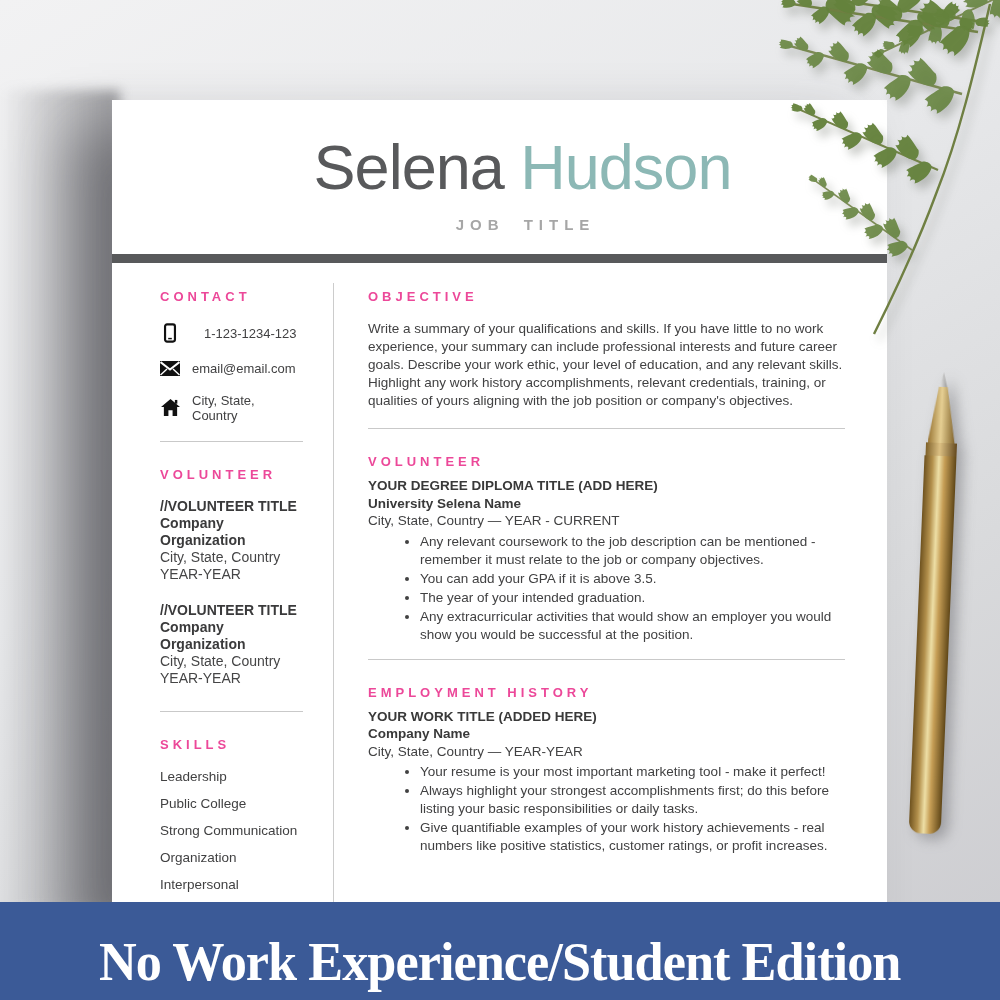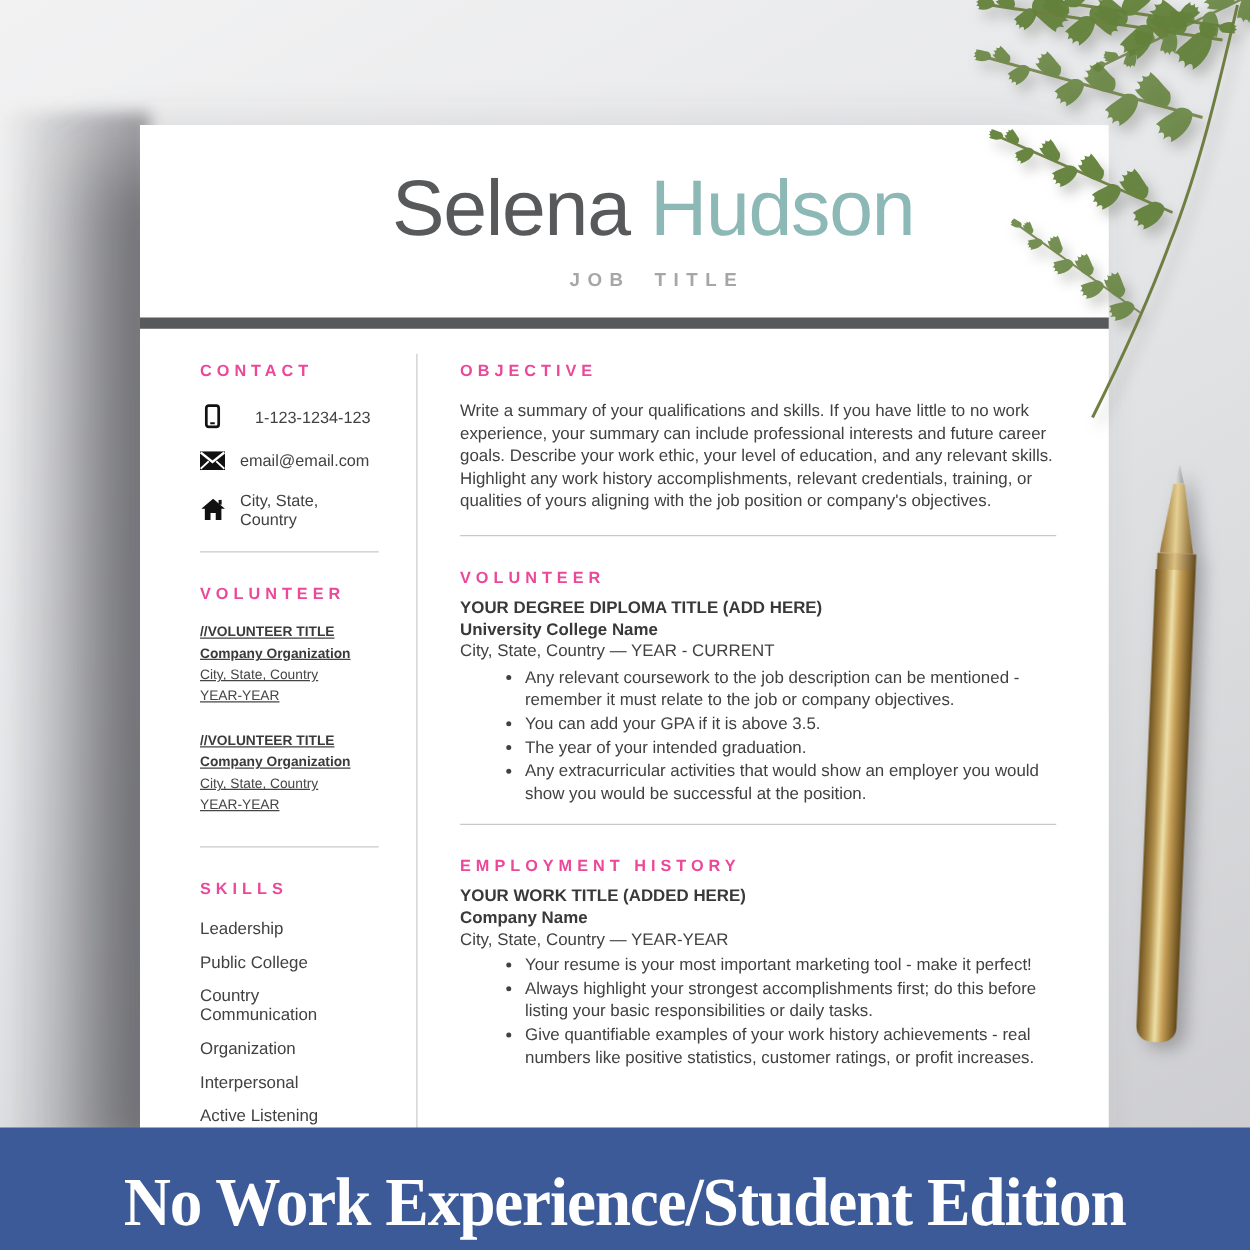--- a/index.html
+++ b/index.html
@@ -40,21 +40,21 @@
   }
   .divider { border:none; border-top:1px solid #c9c9c9; margin:18px 0 0 0; }
 
   
   .c-row { display:flex; align-items:center; margin-top:15px; }
   .c-row:first-of-type { margin-top:19px;gap:12px; }
   .c-icon { width:20px; height:20px; flex:0 0 20px; margin-right:12px; display:flex; align-items:center; justify-content:center; }
   .c-val { font-size:13px; color:#414142; }
 
   
-  .v-entry { margin-top:16px; font-size:11px; color:#454546; line-height:17px;text-decoration:underline; }
+  .v-entry { margin-top:16px; font-size:14px; color:#454546; line-height:17px; }
   .v-entry + .v-entry { margin-top:19px; }
   .v-title, .v-org { font-weight:bold; color:#3a3a3b; }
 
   
   .skill-list { list-style:none; margin:17px 0 0 0; padding:0; }
   .skill-list li { font-size:13.5px; color:#414142; margin-bottom:12px; }
 
   
   .para { margin:16px 0 0 0; font-size:13.5px; line-height:18px; color:#414142; max-width:487px; }
   .entry-line { font-size:13.5px; line-height:17.5px; color:#414142; }
@@ -198,41 +198,41 @@
             <div>YEAR-YEAR</div>
           </div>
           <hr class="divider" style="margin-top:24px">
         </section>
 
         <section class="mt-sec">
           <h2 class="sec-head">SKILLS</h2>
           <ul class="skill-list">
             <li>Leadership</li>
             <li>Public College</li>
-            <li>Country Communication</li>
+            <li>Strong Communication</li>
             <li>Organization</li>
             <li>Interpersonal</li>
             <li>Active Listening</li>
           </ul>
         </section>
       </aside>
 
       <div class="vline"></div>
 
       <main class="col-right">
         <section>
           <h2 class="sec-head">OBJECTIVE</h2>
           <p class="para">Write a summary of your qualifications and skills. If you have little to no work experience, your summary can include professional interests and future career goals. Describe your work ethic, your level of education, and any relevant skills. Highlight any work history accomplishments, relevant credentials, training, or qualities of yours aligning with the job position or company's objectives.</p>
           <hr class="divider">
         </section>
 
         <section class="mt-sec">
           <h2 class="sec-head">VOLUNTEER</h2>
           <div class="entry-line entry-title">YOUR DEGREE DIPLOMA TITLE (ADD HERE)</div>
-          <div class="entry-line entry-sub">University College Name</div>
+          <div class="entry-line entry-sub">University Selena Name</div>
           <div class="entry-line">City, State, Country — YEAR - CURRENT</div>
           <ul class="bullets">
             <li>Any relevant coursework to the job description can be mentioned - remember it must relate to the job or company objectives.</li>
             <li>You can add your GPA if it is above 3.5.</li>
             <li>The year of your intended graduation.</li>
             <li>Any extracurricular activities that would show an employer you would show you would be successful at the position.</li>
           </ul>
           <hr class="divider" style="margin-top:15px">
         </section>
 

